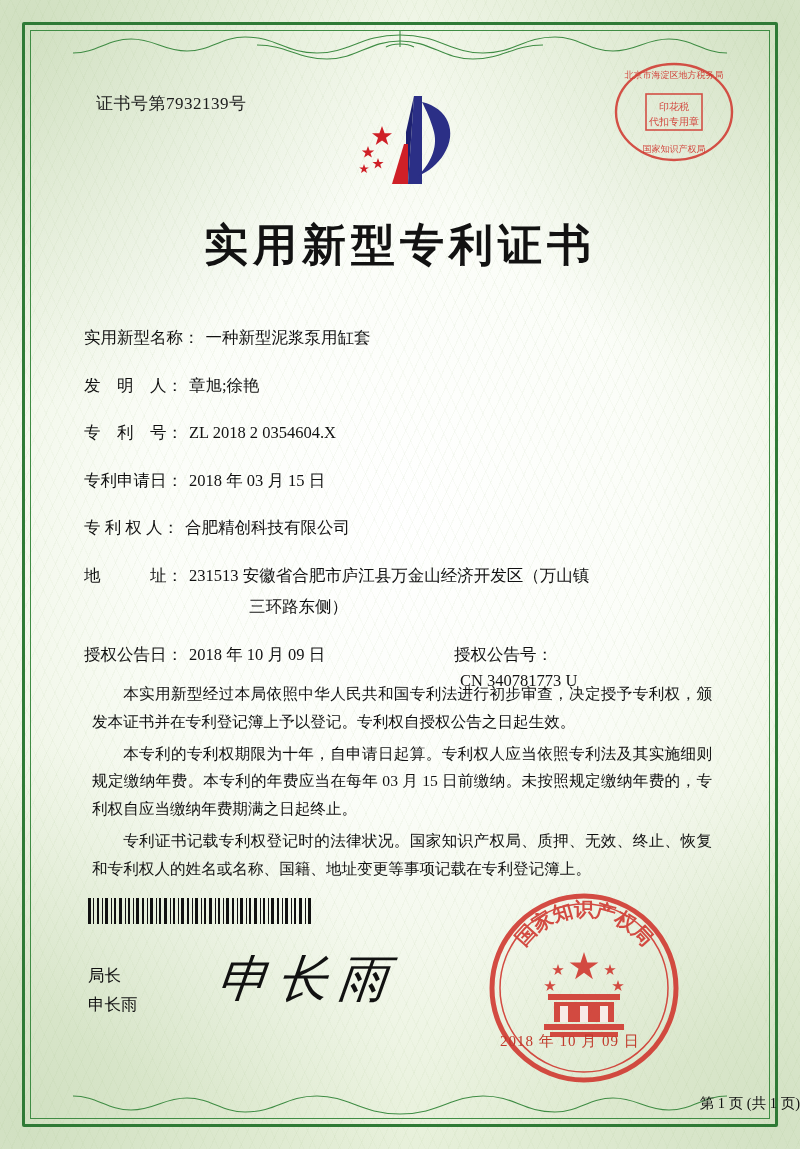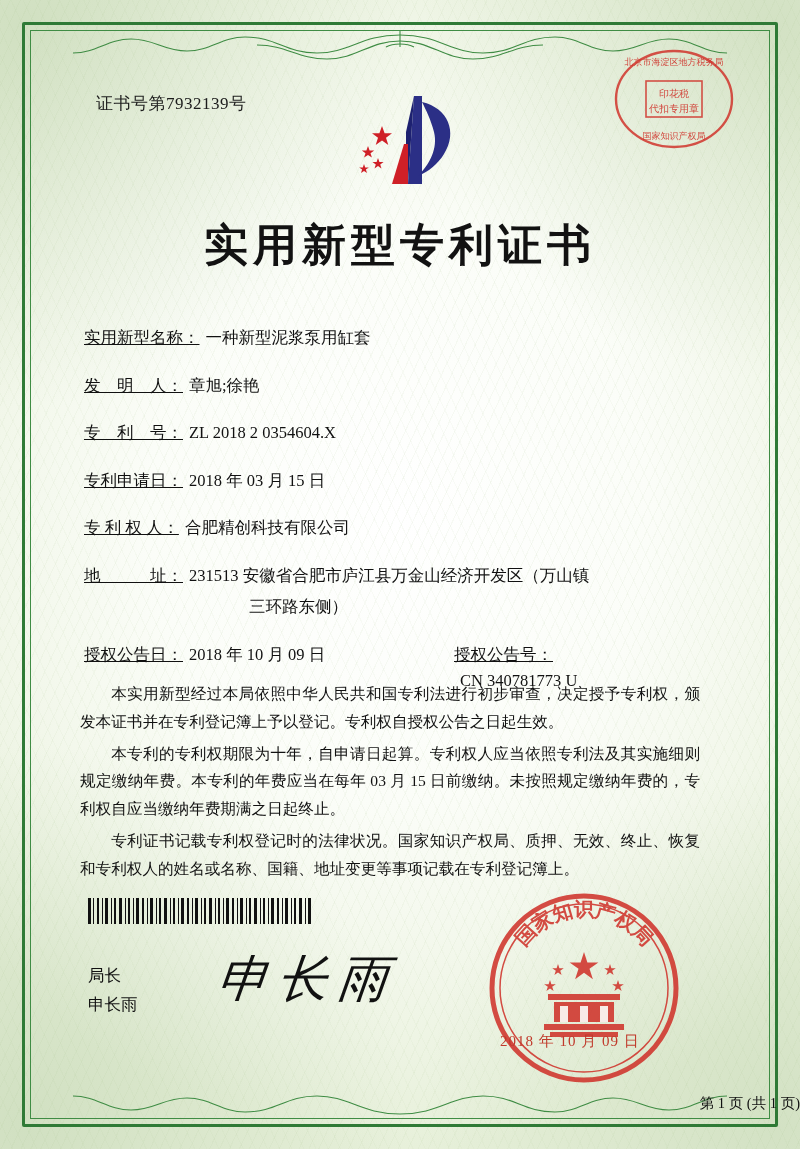--- a/index.html
+++ b/index.html
@@ -109,42 +109,41 @@
     line-height: 1.55;
   }
   .field-row {
     display: flex;
     align-items: flex-start;
     margin-bottom: 22px;
   }
   .field-label {
     white-space: pre;
     flex: 0 0 auto;
-    text-decoration: underline;
   }
   .field-value {
     margin-left: 6px;
     flex: 1 1 auto;
   }
   .field-value .line2 {
     display: block;
     margin-left: 60px;
     margin-top: 6px;
   }
   .two-col {
     display: flex;
     align-items: flex-start;
     margin-bottom: 12px;
   }
   .two-col .left { width: 370px; display:flex;justify-content:center; }
   .two-col .right { display:flex;flex-direction:column; }
 
   .paragraphs {
     position: absolute;
-    left: 80px;
+    left: 92px;
     top: 680px;
     width: 620px;
     font-size: 15.6px;
     line-height: 1.78;
     color: #111;
     text-align: justify;
   }
   .paragraphs p {
     margin: 0 0 4px 0;
     text-indent: 2em;
@@ -190,21 +189,21 @@
     left: 500px;
     top: 1032px;
     font-size: 15px;
     color: #c0392b;
     letter-spacing: 1px;
   }
 
   .seal-small {
     position: absolute;
     left: 610px;
-    top: 45px;
+    top: 58px;
     width: 128px;
     height: 108px;
   }
 
   .footer {
     position: absolute;
     left: 0; right: 0;
     bottom: 36px;
     text-align: right;
     font-size: 14.5px;

